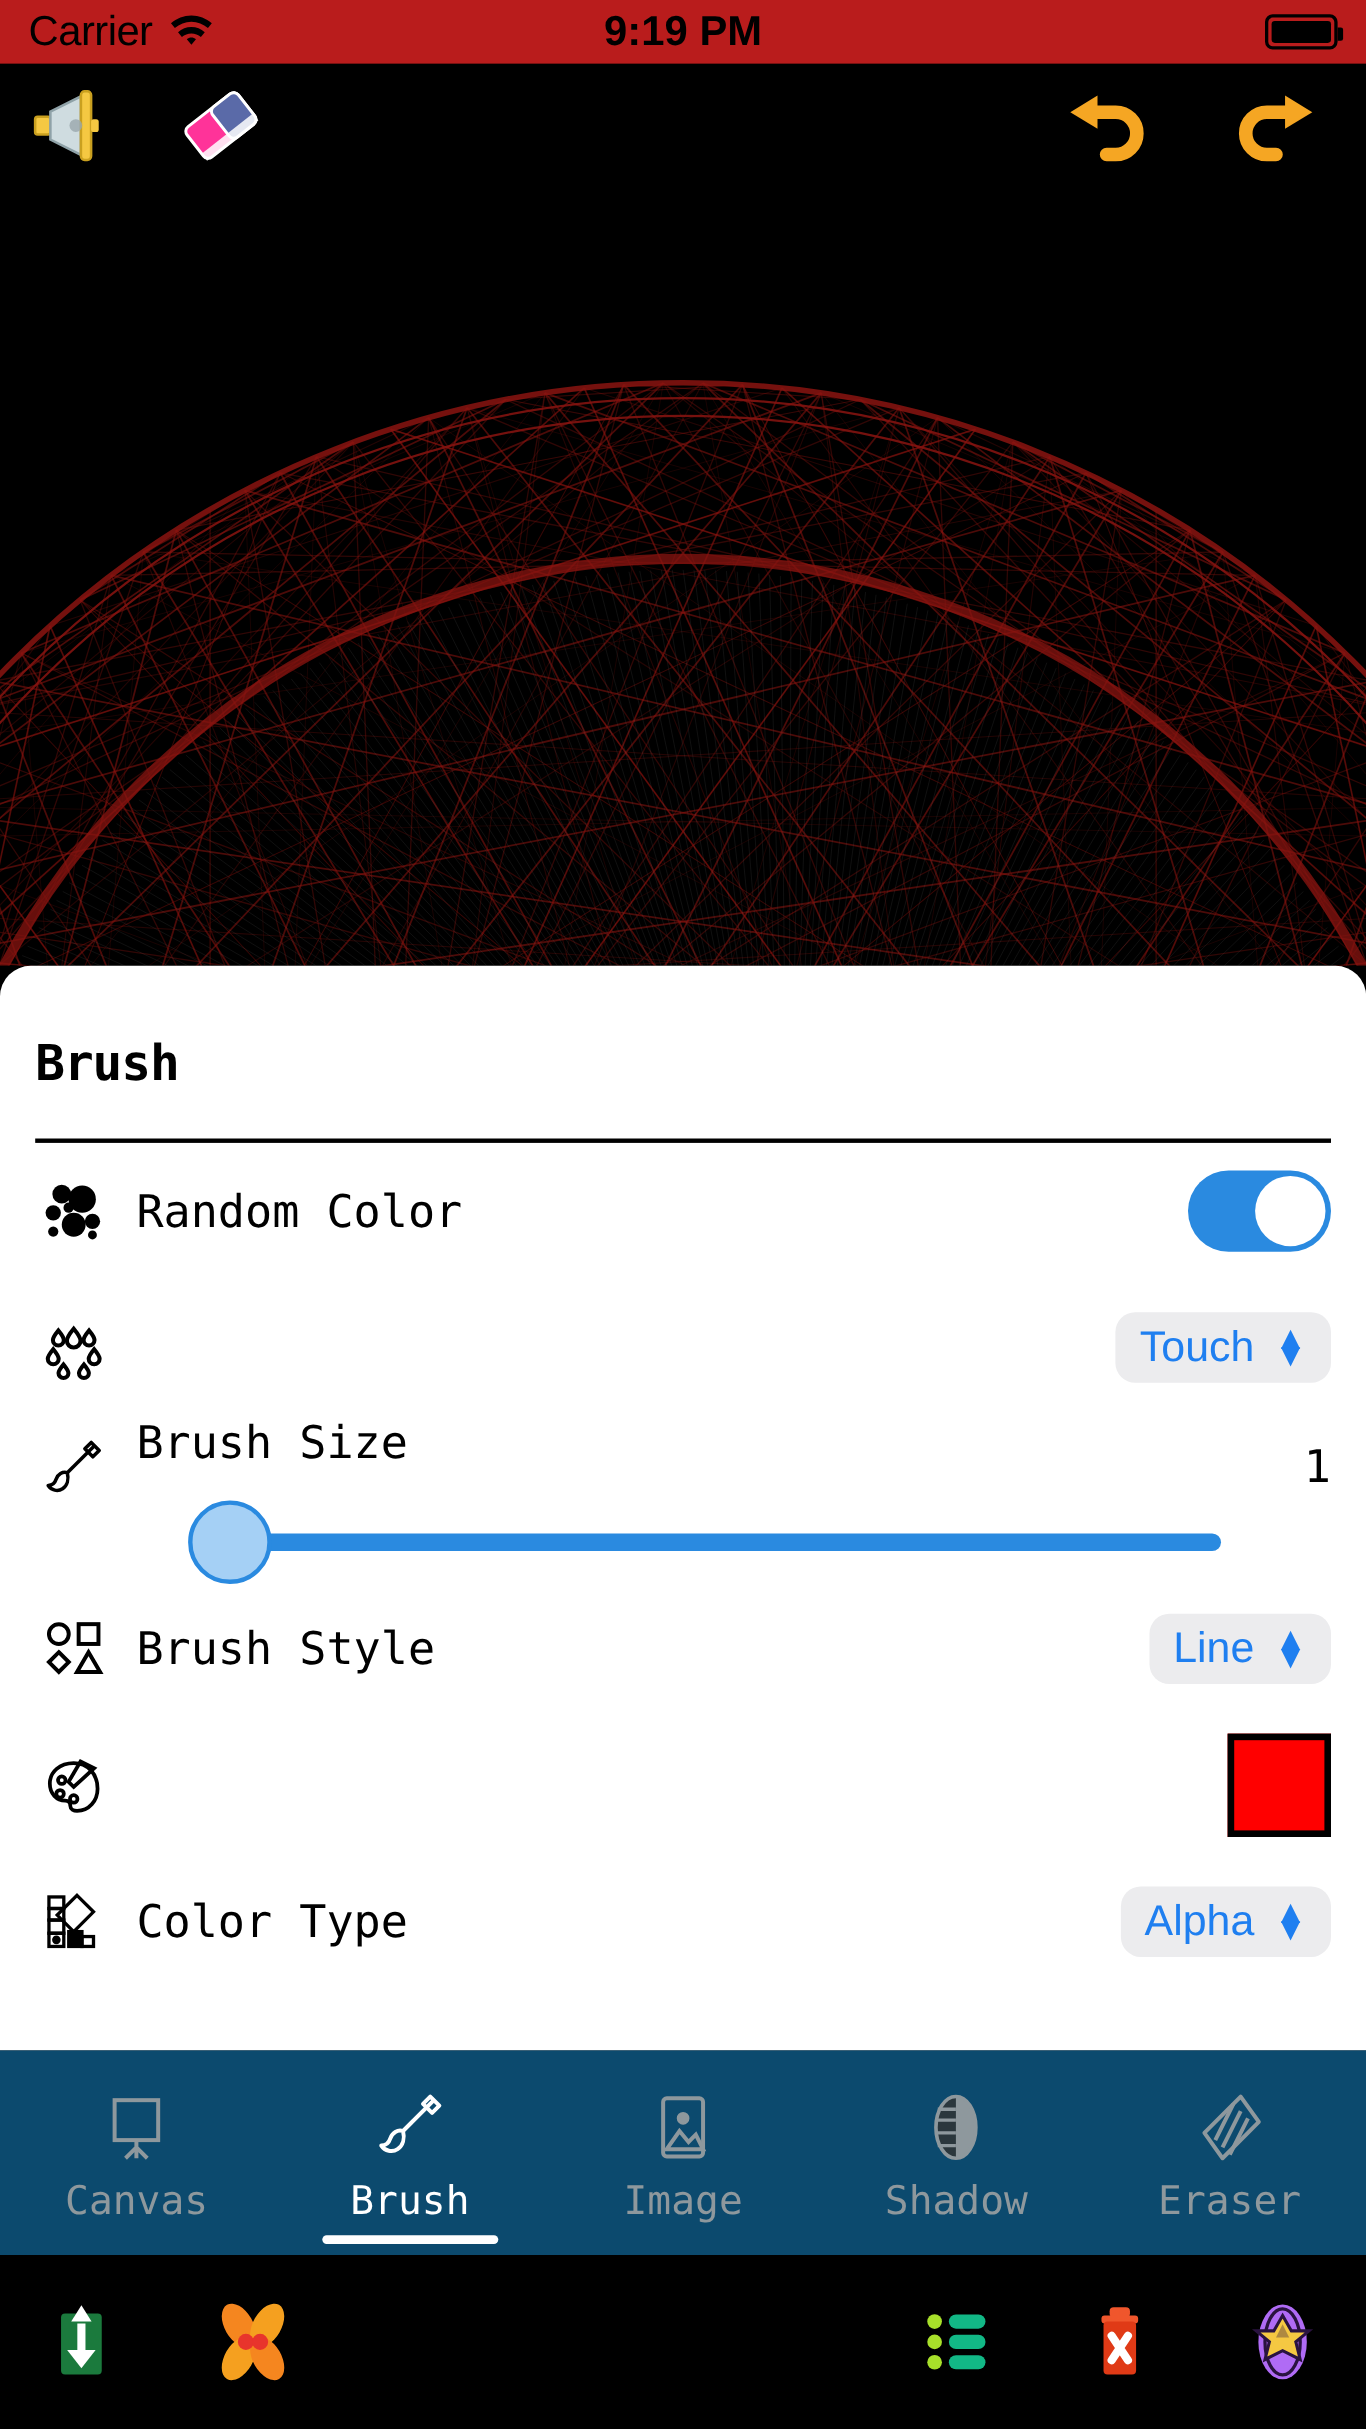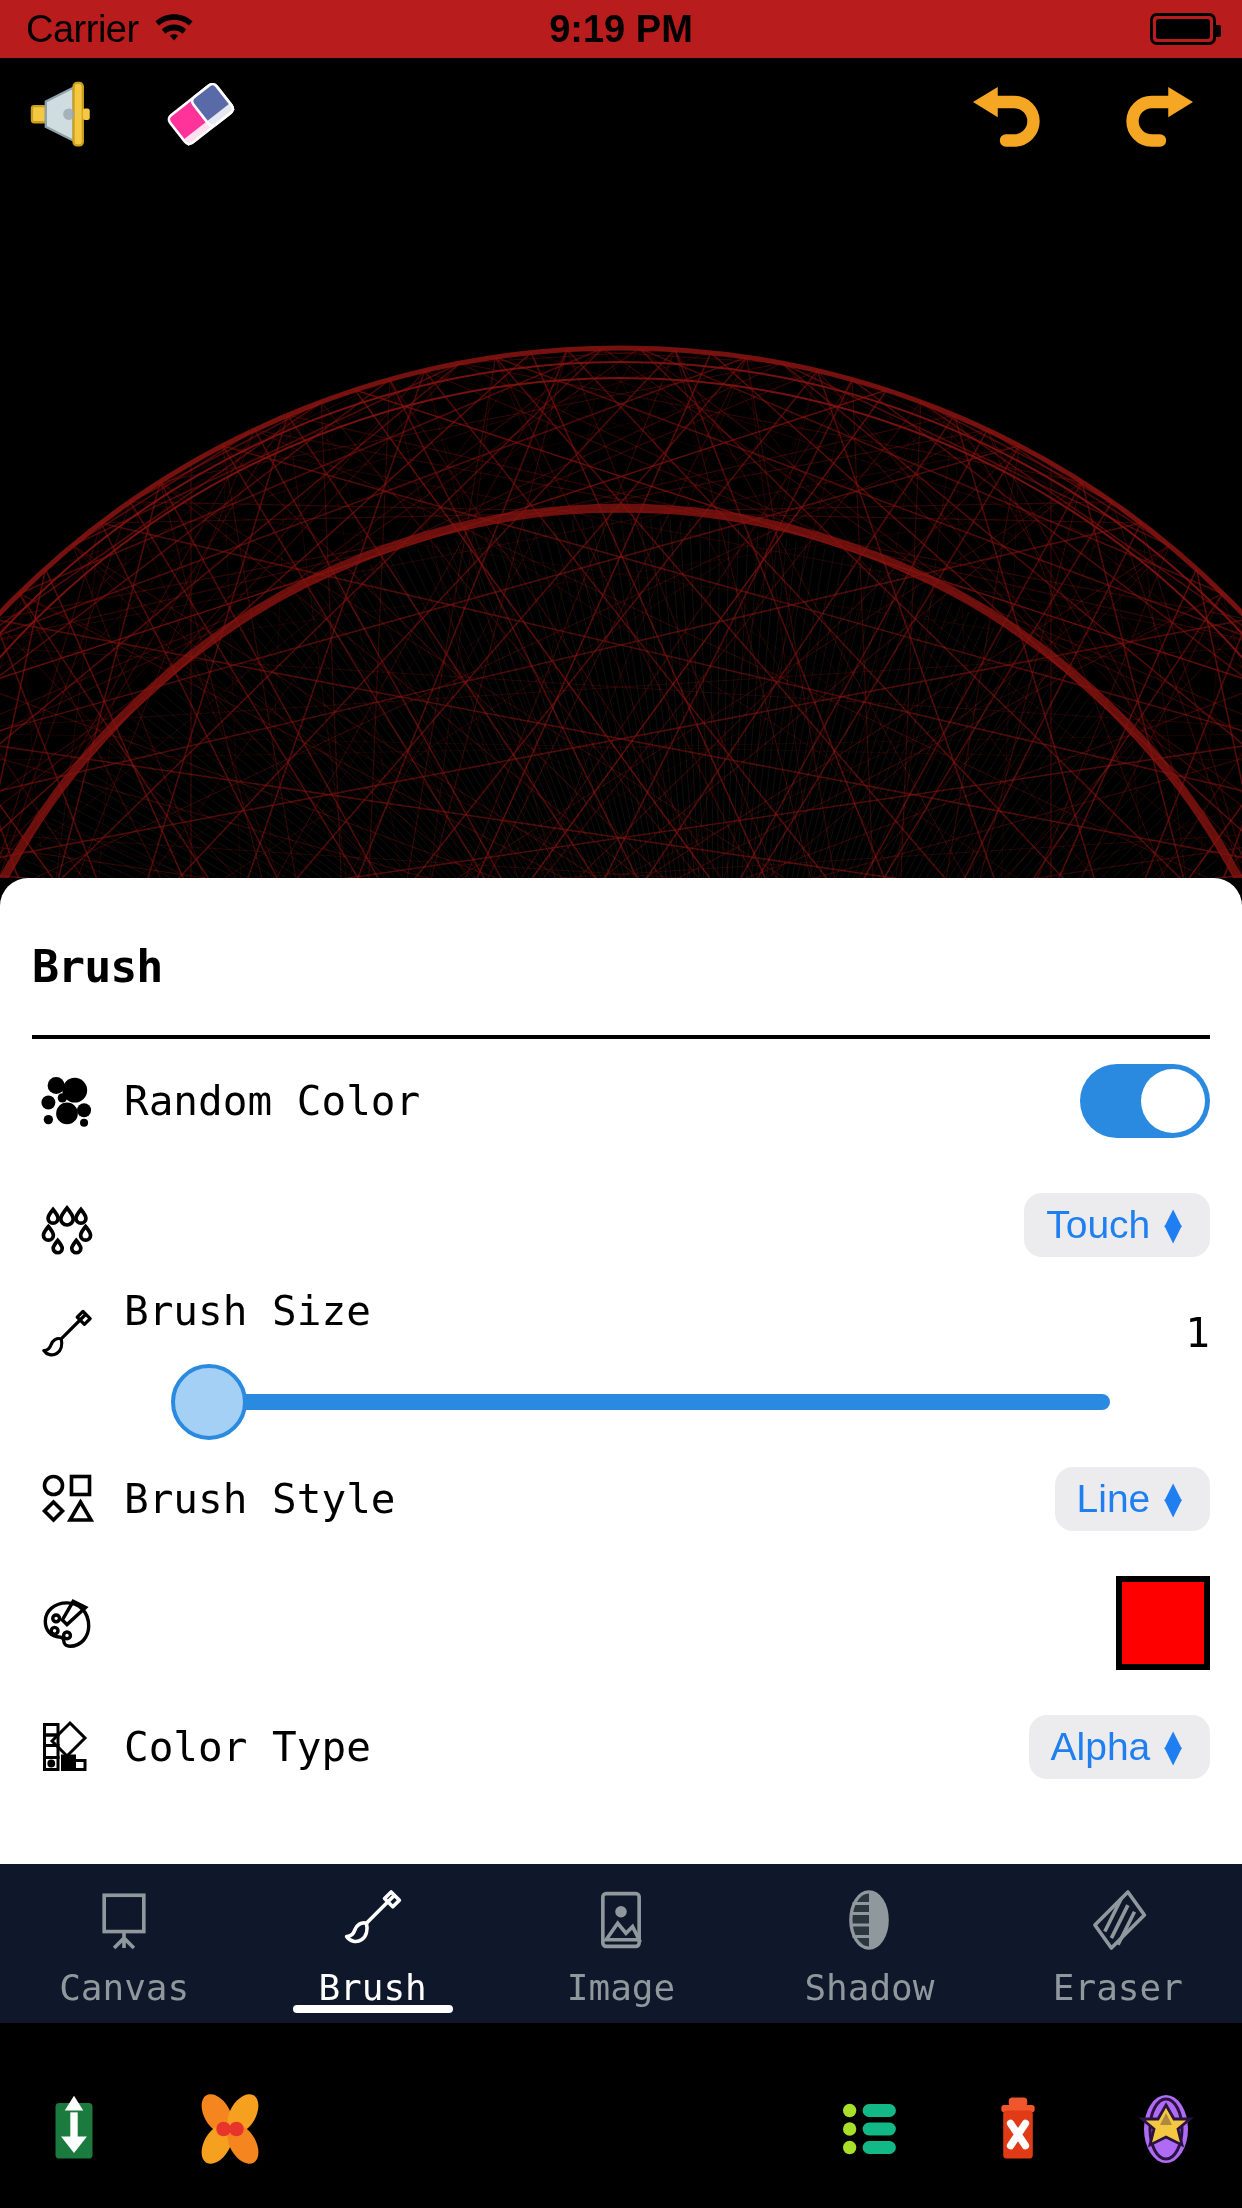--- a/index.html
+++ b/index.html
@@ -78,21 +78,21 @@
     width:130px; height:74px; border-radius:37px; background:#2a8ae0;
     position:relative; flex:0 0 130px;
   }
   .toggle-knob {
     position:absolute; top:5px; left:61px; width:64px; height:64px;
     border-radius:50%; background:#fff;
   }
 
   
   .picker {
-    display:flex; align-items:center; gap:8px;
+    display:flex; align-items:center; gap:18px;
     background:#ececee; border-radius:18px;
     height:64px; padding:0 22px;
   }
   .picker-value {
     font-size:39px; color:#1f7ff0; font-family:"Liberation Sans", sans-serif;
   }
   .picker-chevrons {
     display:flex; flex-direction:column; align-items:center;
     line-height:0.55; color:#1f7ff0; font-size:30px;
   }
@@ -118,22 +118,22 @@
     background:#a5d0f5; border:4px solid #2a8ae0; border-radius:50%;
   }
 
   
   .color-swatch {
     width:94px; height:94px; background:#ff0000; border:6px solid #000;
   }
 
   
   #tab-bar {
-    position:absolute; left:0; top:1864px; width:1242px; height:159px;
-    background:#0f172a; display:flex;
+    position:absolute; left:0; top:1864px; width:1242px; height:186px;
+    background:#0c4a6e; display:flex;
   }
   .tab {
     flex:1; display:flex; flex-direction:column;
     align-items:center; justify-content:center; position:relative; gap:14px;
   }
   .tab-icon { height:74px; display:flex; align-items:flex-end; justify-content:center; }
   .tab-label {
     font-family:"DejaVu Sans Mono", monospace;
     font-size:36px; color:#8e989d;
   }

